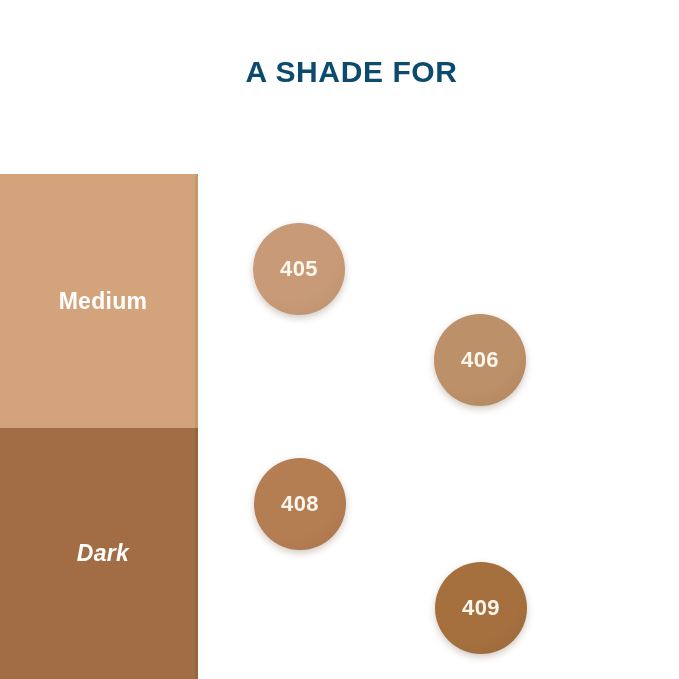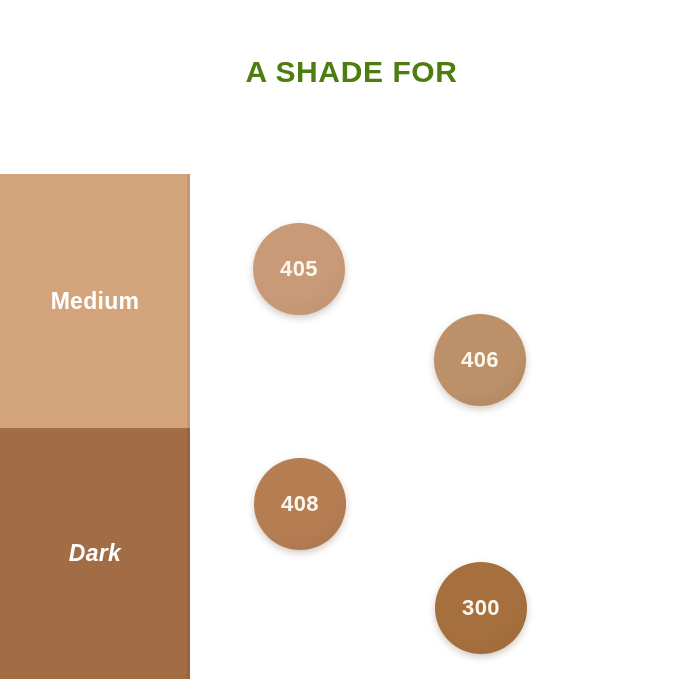--- a/index.html
+++ b/index.html
@@ -47,20 +47,21 @@
     width: 190px;
     height: 505px;
   }
   .tone-block {
     position: absolute;
     left: 0;
     width: 190px;
     display: flex;
     align-items: center;
     justify-content: center;
+    padding-left: 8px;
   }
   .tone-block::after {
     content: "";
     position: absolute;
     top: 0;
     right: 0;
     width: 3px;
     height: 100%;
     background: rgba(0, 0, 0, 0.07);
   }
@@ -99,21 +100,21 @@
     user-select: none;
     text-align: center;
   }
 </style>
 </head>
 <body style="background: rgb(255, 255, 255);">
 
 <div class="canvas">
 
   <div class="title-block">
-    <span class="title-line" style="color: #4d7c0f; padding-left: 24px;">A SHADE FOR</span>
+    <span class="title-line" style="color: #0c4a6e; padding-left: 24px;">A SHADE FOR</span>
   </div>
 
   <div class="tone-column">
     <div class="tone-block tone-block-medium" style="background: rgb(211, 163, 124);">
       <span class="tone-label" style="color: rgb(255, 255, 255);">Medium</span>
     </div>
     <div class="tone-block tone-block-dark" style="background: rgb(162, 108, 68);">
       <span class="tone-label" style="color: rgb(255, 255, 255);">Dark</span>
     </div>
   </div>
@@ -121,16 +122,16 @@
   <div class="swatch" style="left: 253px; top: 223px; width: 92px; height: 92px; background: radial-gradient(circle at 38% 30%, rgb(200, 154, 119) 0%, rgb(200, 154, 119) 58%, rgba(0, 0, 0, 0.07) 100%), rgb(200, 154, 119);">
     <span class="swatch-code" style="color: rgb(253, 246, 236);">405</span>
   </div>
   <div class="swatch" style="left: 434px; top: 314px; width: 92px; height: 92px; background: radial-gradient(circle at 38% 30%, rgb(188, 144, 104) 0%, rgb(188, 144, 104) 58%, rgba(0, 0, 0, 0.07) 100%), rgb(188, 144, 104);">
     <span class="swatch-code" style="color: rgb(253, 246, 236);">406</span>
   </div>
   <div class="swatch" style="left: 254px; top: 458px; width: 92px; height: 92px; background: radial-gradient(circle at 38% 30%, rgb(181, 125, 82) 0%, rgb(181, 125, 82) 58%, rgba(0, 0, 0, 0.07) 100%), rgb(181, 125, 82);">
     <span class="swatch-code" style="color: rgb(253, 246, 236);">408</span>
   </div>
   <div class="swatch" style="left: 435px; top: 562px; width: 92px; height: 92px; background: radial-gradient(circle at 38% 30%, rgb(165, 112, 62) 0%, rgb(165, 112, 62) 58%, rgba(0, 0, 0, 0.07) 100%), rgb(165, 112, 62);">
-    <span class="swatch-code" style="color: rgb(253, 246, 236);">300</span>
+    <span class="swatch-code" style="color: rgb(253, 246, 236);">409</span>
   </div>
 
 </div>
 
 </body></html>

